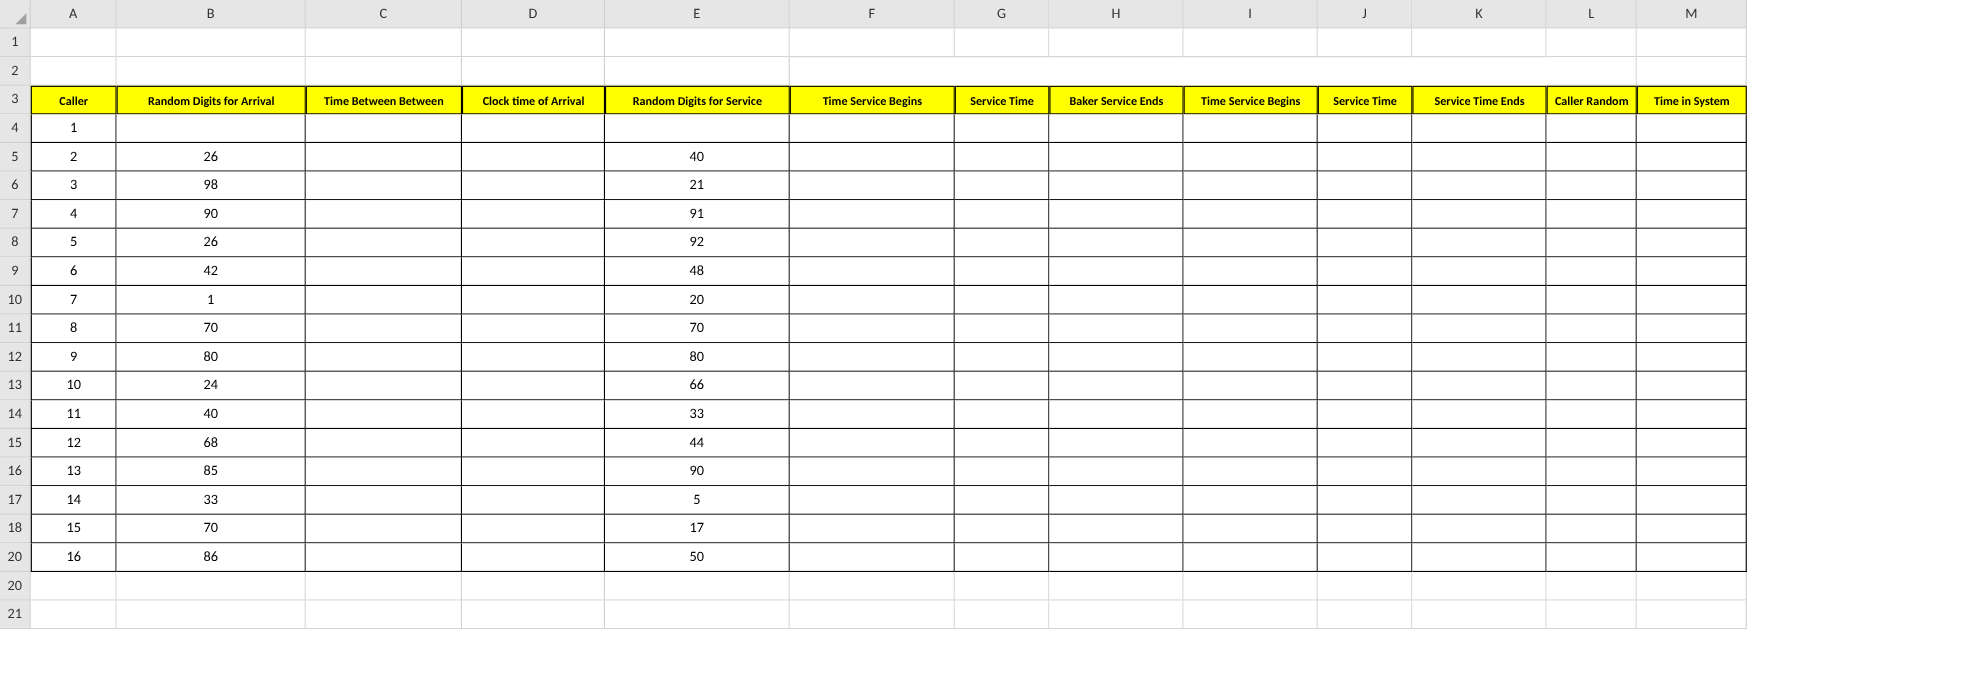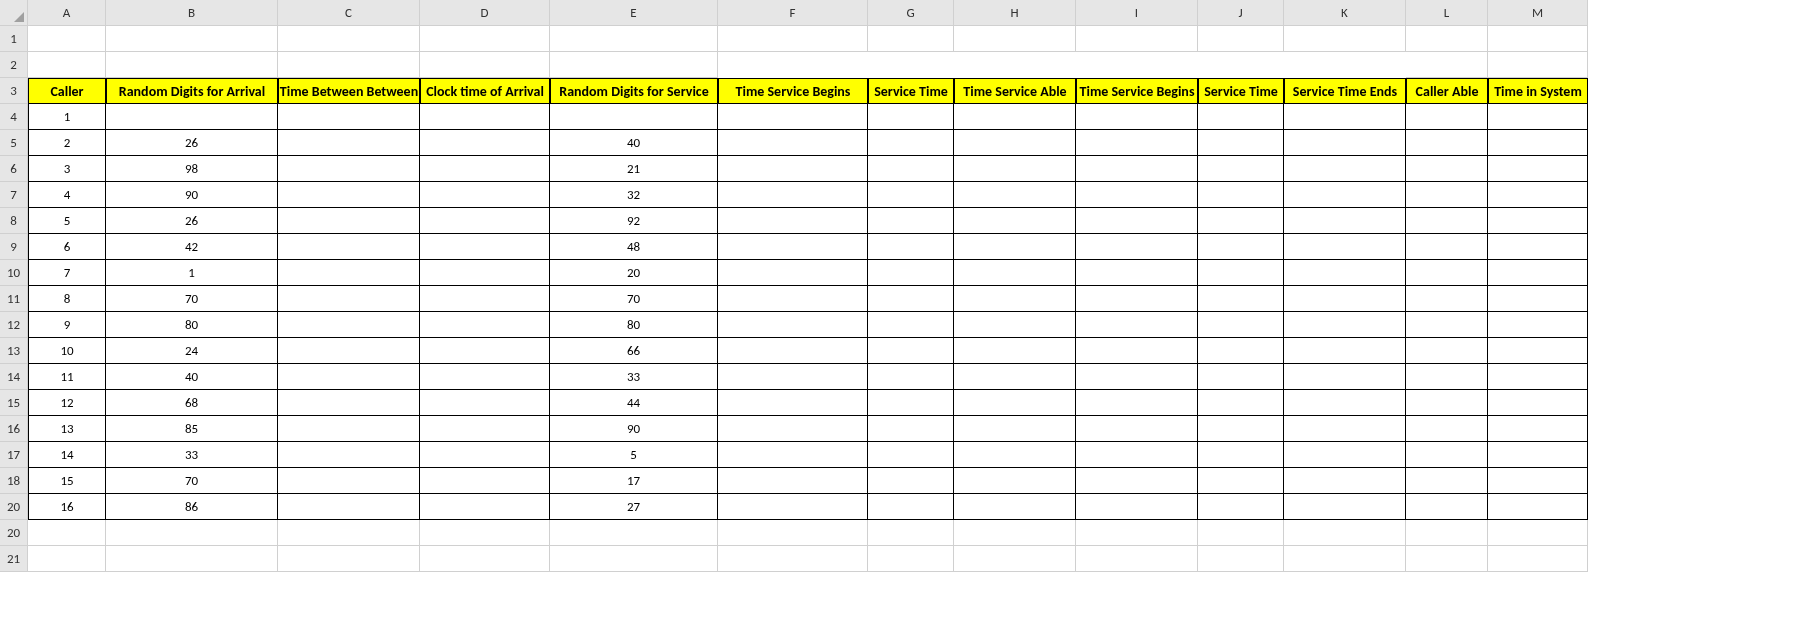--- a/index.html
+++ b/index.html
@@ -51,21 +51,21 @@
   }
   .cell {
     padding: 0 4px;
     justify-content: center;
     background: #fff;
   }
 
   .hdr-fill {
     background: #ffff00;
     font-weight: bold;
-    font-size: 14px;
+    font-size: 11px;
     border-top: 1px solid #000;
     border-bottom: 1px solid #000;
     border-left: 1px solid #000;
     border-right: 1px solid #000;
   }
   .merge-fill {
     background: #15803d;
     font-weight: bold;
     border-top: 1px solid #000;
     border-bottom: 1px solid #000;
@@ -145,33 +145,33 @@
     <div class="cell hdr-fill">
       <span>Random Digits for Service</span>
     </div>
     <div class="cell hdr-fill">
       <span>Time Service Begins</span>
     </div>
     <div class="cell hdr-fill">
       <span>Service Time</span>
     </div>
     <div class="cell hdr-fill">
-      <span>Time Service Able</span>
+      <span>Baker Service Ends</span>
     </div>
     <div class="cell hdr-fill">
       <span>Time Service Begins</span>
     </div>
     <div class="cell hdr-fill">
       <span>Service Time</span>
     </div>
     <div class="cell hdr-fill">
       <span>Service Time Ends</span>
     </div>
     <div class="cell hdr-fill">
-      <span>Caller Able</span>
+      <span>Caller Random</span>
     </div>
     <div class="cell hdr-fill">
       <span>Time in System</span>
     </div>
     <div class="rowhdr">4</div>
     <div class="cell tb tb-first">1</div>
     <div class="cell tb"></div>
     <div class="cell tb"></div>
     <div class="cell tb"></div>
     <div class="cell tb"></div>
@@ -209,21 +209,21 @@
     <div class="cell tb"></div>
     <div class="cell tb"></div>
     <div class="cell tb"></div>
     <div class="cell tb"></div>
     <div class="cell tb"></div>
     <div class="rowhdr">7</div>
     <div class="cell tb tb-first">4</div>
     <div class="cell tb">90</div>
     <div class="cell tb"></div>
     <div class="cell tb"></div>
-    <div class="cell tb">32</div>
+    <div class="cell tb">91</div>
     <div class="cell tb"></div>
     <div class="cell tb"></div>
     <div class="cell tb"></div>
     <div class="cell tb"></div>
     <div class="cell tb"></div>
     <div class="cell tb"></div>
     <div class="cell tb"></div>
     <div class="cell tb"></div>
     <div class="rowhdr">8</div>
     <div class="cell tb tb-first">5</div>
@@ -377,21 +377,21 @@
     <div class="cell tb"></div>
     <div class="cell tb"></div>
     <div class="cell tb"></div>
     <div class="cell tb"></div>
     <div class="cell tb"></div>
     <div class="rowhdr">20</div>
     <div class="cell tb tb-first">16</div>
     <div class="cell tb">86</div>
     <div class="cell tb"></div>
     <div class="cell tb"></div>
-    <div class="cell tb">27</div>
+    <div class="cell tb">50</div>
     <div class="cell tb"></div>
     <div class="cell tb"></div>
     <div class="cell tb"></div>
     <div class="cell tb"></div>
     <div class="cell tb"></div>
     <div class="cell tb"></div>
     <div class="cell tb"></div>
     <div class="cell tb"></div>
     <div class="rowhdr">20</div>
     <div class="cell"></div>

